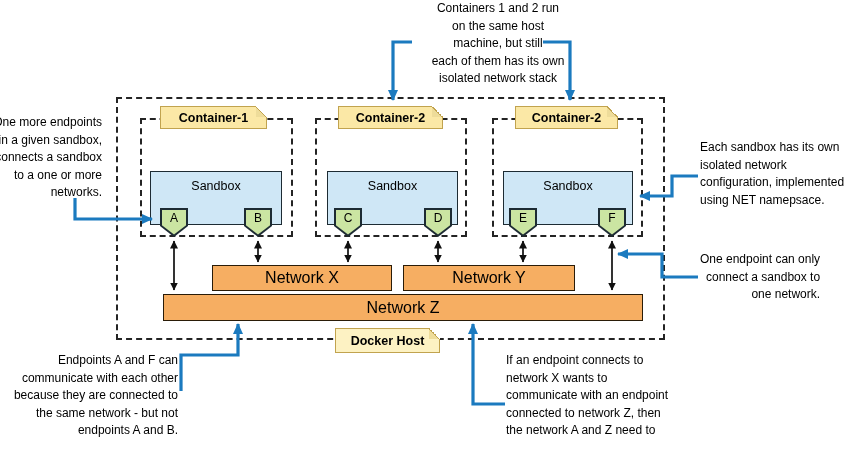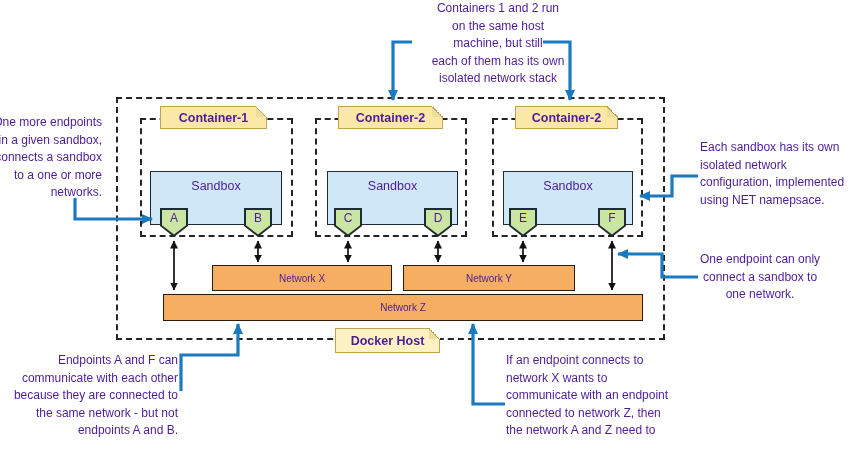--- a/index.html
+++ b/index.html
@@ -1,25 +1,25 @@
 <!DOCTYPE html>
 <html style="--arrow-blue: #1b7abf; --network-fill: #f6ae62; --sandbox-fill: #cfe7f6; --endpoint-fill: #cbe5a2; --note-fill: #fbe8a6; --docker-note-fill: #fdf2c3; --note-border: #c1a34f;"><head>
 <meta charset="utf-8">
 <style>
   html,body{margin:0;padding:0;background:#fff;}
   #canvas{
     position:relative;width:858px;height:460px;background:#fff;overflow:hidden;
-    font-family:"Liberation Sans",sans-serif;color:#4c1d95;
+    font-family:"Liberation Sans",sans-serif;color:#000000;
   }
   .ann{position:absolute;font-size:12px;line-height:17.6px;white-space:nowrap;}
   .ann .ln{white-space:nowrap;}
   .ann-top{left:398px;top:0;width:200px;text-align:center;}
   .ann-left{right:756px;top:114px;text-align:right;}
   .ann-right1{left:700px;top:139px;text-align:left;}
-  .ann-right2{left:700px;top:251px;text-align:center;}
+  .ann-right2{left:700px;top:251px;text-align:right;}
   .ann-bl{right:680px;top:352px;text-align:right;margin-left:46px;}
   .ann-br{left:506px;top:352px;text-align:left;}
 
   .dashed{position:absolute;border:2px dashed #242424;box-sizing:border-box;background:transparent;}
   .outer{left:116px;top:97px;width:549px;height:243px;z-index:1;}
   .cbox1{left:140px;top:118px;width:153px;height:119px;z-index:2;}
   .cbox2{left:315px;top:118px;width:152px;height:119px;z-index:2;}
   .cbox3{left:492px;top:118px;width:151px;height:119px;z-index:2;}
 
   .note{
@@ -60,21 +60,21 @@
     clip-path:polygon(0 0,100% 0,100% 62%,50% 100%,0 62%);
     display:flex;justify-content:center;align-items:flex-start;
     font-size:12px;padding-top:1px;
   }
   .epA{left:160px;} .epB{left:244px;} .epC{left:334px;}
   .epD{left:424px;} .epE{left:509px;} .epF{left:598px;}
 
   .net{
     position:absolute;z-index:3;box-sizing:border-box;
     background:var(--network-fill);border:1.6px solid #2a1c08;
-    display:flex;align-items:center;justify-content:center;font-size:10px;
+    display:flex;align-items:center;justify-content:center;font-size:16px;
   }
   .netX{left:212px;top:265px;width:180px;height:26px;}
   .netY{left:403px;top:265px;width:172px;height:26px;}
   .netZ{left:163px;top:294px;width:480px;height:27px;}
 
   #overlay{position:absolute;left:0;top:0;z-index:6;pointer-events:none;}
   .blue{stroke:var(--arrow-blue);stroke-width:3.2;fill:none;}
   .bluefill{fill:var(--arrow-blue);}
   .blk{stroke:#101010;stroke-width:1.7;}
 </style>

